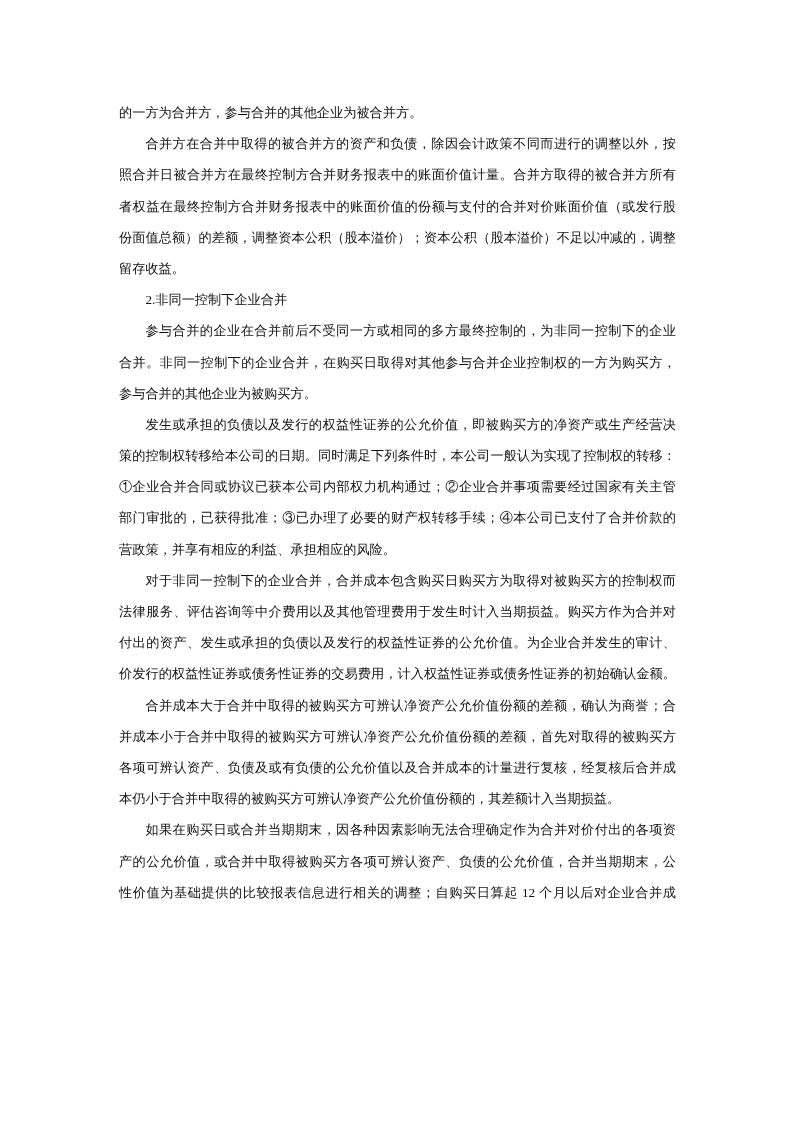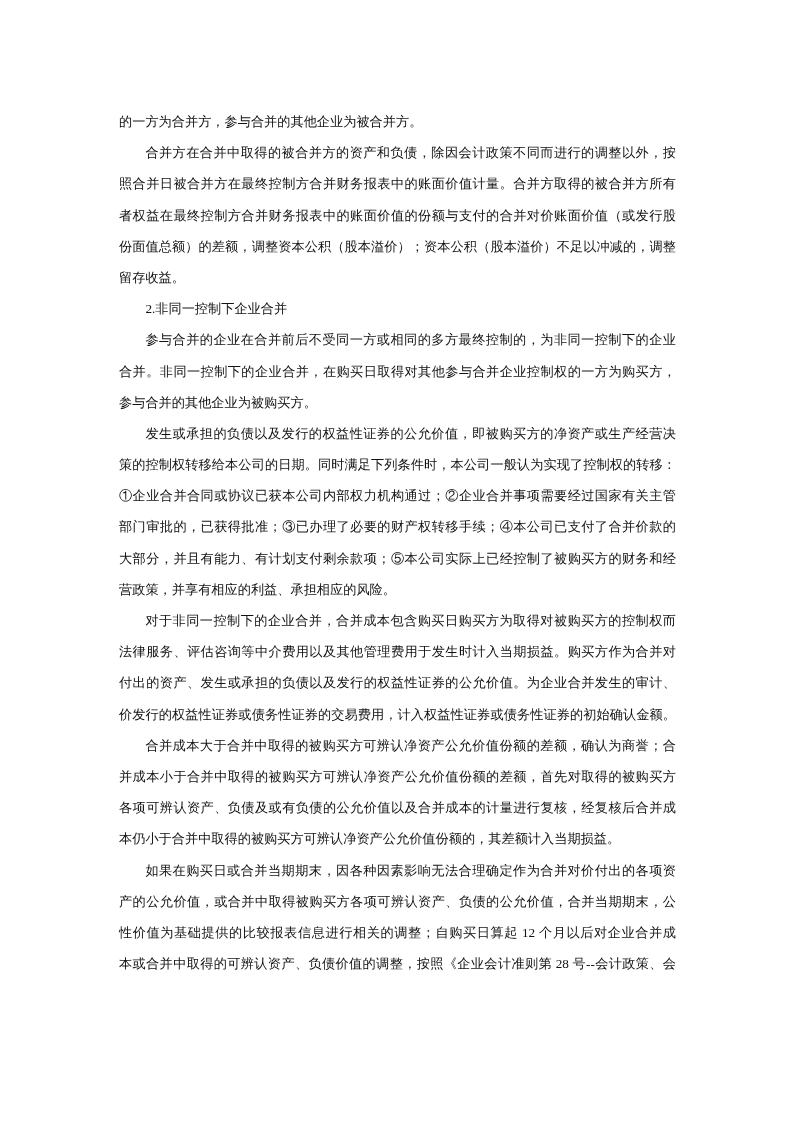--- a/index.html
+++ b/index.html
@@ -8,21 +8,20 @@
     background: #ffffff;
   }
   .page {
     position: relative;
     width: 794px;
     height: 990px;
     background: #ffffff;
     overflow: hidden;
     font-family: "Liberation Serif", "DejaVu Serif", serif;
     color: #111111;
-    margin-top: 9px;
   }
   .text-block {
     position: absolute;
     left: 119px;
     top: 97px;
     width: 557px;
   }
   .line {
     font-size: 13.2px;
     line-height: 31.2px;
@@ -64,29 +63,27 @@
       <div class="line">份面值总额）的差额，调整资本公积（股本溢价）；资本公积（股本溢价）不足以冲减的，调整</div>
       <div class="line end">留存收益。</div>
       <div class="line indent end">2.非同一控制下企业合并</div>
       <div class="line indent">参与合并的企业在合并前后不受同一方或相同的多方最终控制的，为非同一控制下的企业</div>
       <div class="line">合并。非同一控制下的企业合并，在购买日取得对其他参与合并企业控制权的一方为购买方，</div>
       <div class="line end">参与合并的其他企业为被购买方。</div>
       <div class="line indent">发生或承担的负债以及发行的权益性证券的公允价值，即被购买方的净资产或生产经营决</div>
       <div class="line">策的控制权转移给本公司的日期。同时满足下列条件时，本公司一般认为实现了控制权的转移：</div>
       <div class="line">①企业合并合同或协议已获本公司内部权力机构通过；②企业合并事项需要经过国家有关主管</div>
       <div class="line">部门审批的，已获得批准；③已办理了必要的财产权转移手续；④本公司已支付了合并价款的</div>
-      <div class="line">大部分，并且有能力、有计划支付剩余款项；⑤本公司实际上已经控制了被购买方的财务和经</div>
       <div class="line end">营政策，并享有相应的利益、承担相应的风险。</div>
       <div class="line indent">对于非同一控制下的企业合并，合并成本包含购买日购买方为取得对被购买方的控制权而</div>
       <div class="line">法律服务、评估咨询等中介费用以及其他管理费用于发生时计入当期损益。购买方作为合并对</div>
       <div class="line">付出的资产、发生或承担的负债以及发行的权益性证券的公允价值。为企业合并发生的审计、</div>
       <div class="line">价发行的权益性证券或债务性证券的交易费用，计入权益性证券或债务性证券的初始确认金额。</div>
       <div class="line indent">合并成本大于合并中取得的被购买方可辨认净资产公允价值份额的差额，确认为商誉；合</div>
       <div class="line">并成本小于合并中取得的被购买方可辨认净资产公允价值份额的差额，首先对取得的被购买方</div>
       <div class="line">各项可辨认资产、负债及或有负债的公允价值以及合并成本的计量进行复核，经复核后合并成</div>
       <div class="line end">本仍小于合并中取得的被购买方可辨认净资产公允价值份额的，其差额计入当期损益。</div>
       <div class="line indent">如果在购买日或合并当期期末，因各种因素影响无法合理确定作为合并对价付出的各项资</div>
       <div class="line">产的公允价值，或合并中取得被购买方各项可辨认资产、负债的公允价值，合并当期期末，公</div>
       <div class="line">性价值为基础提供的比较报表信息进行相关的调整；自购买日算起 12 个月以后对企业合并成</div>
-      <div class="line">本或合并中取得的可辨认资产、负债价值的调整，按照《企业会计准则第 28 号--会计政策、会</div>
     </div>
   <div class="page-number">4</div>
 </div>
 
 </body></html>

